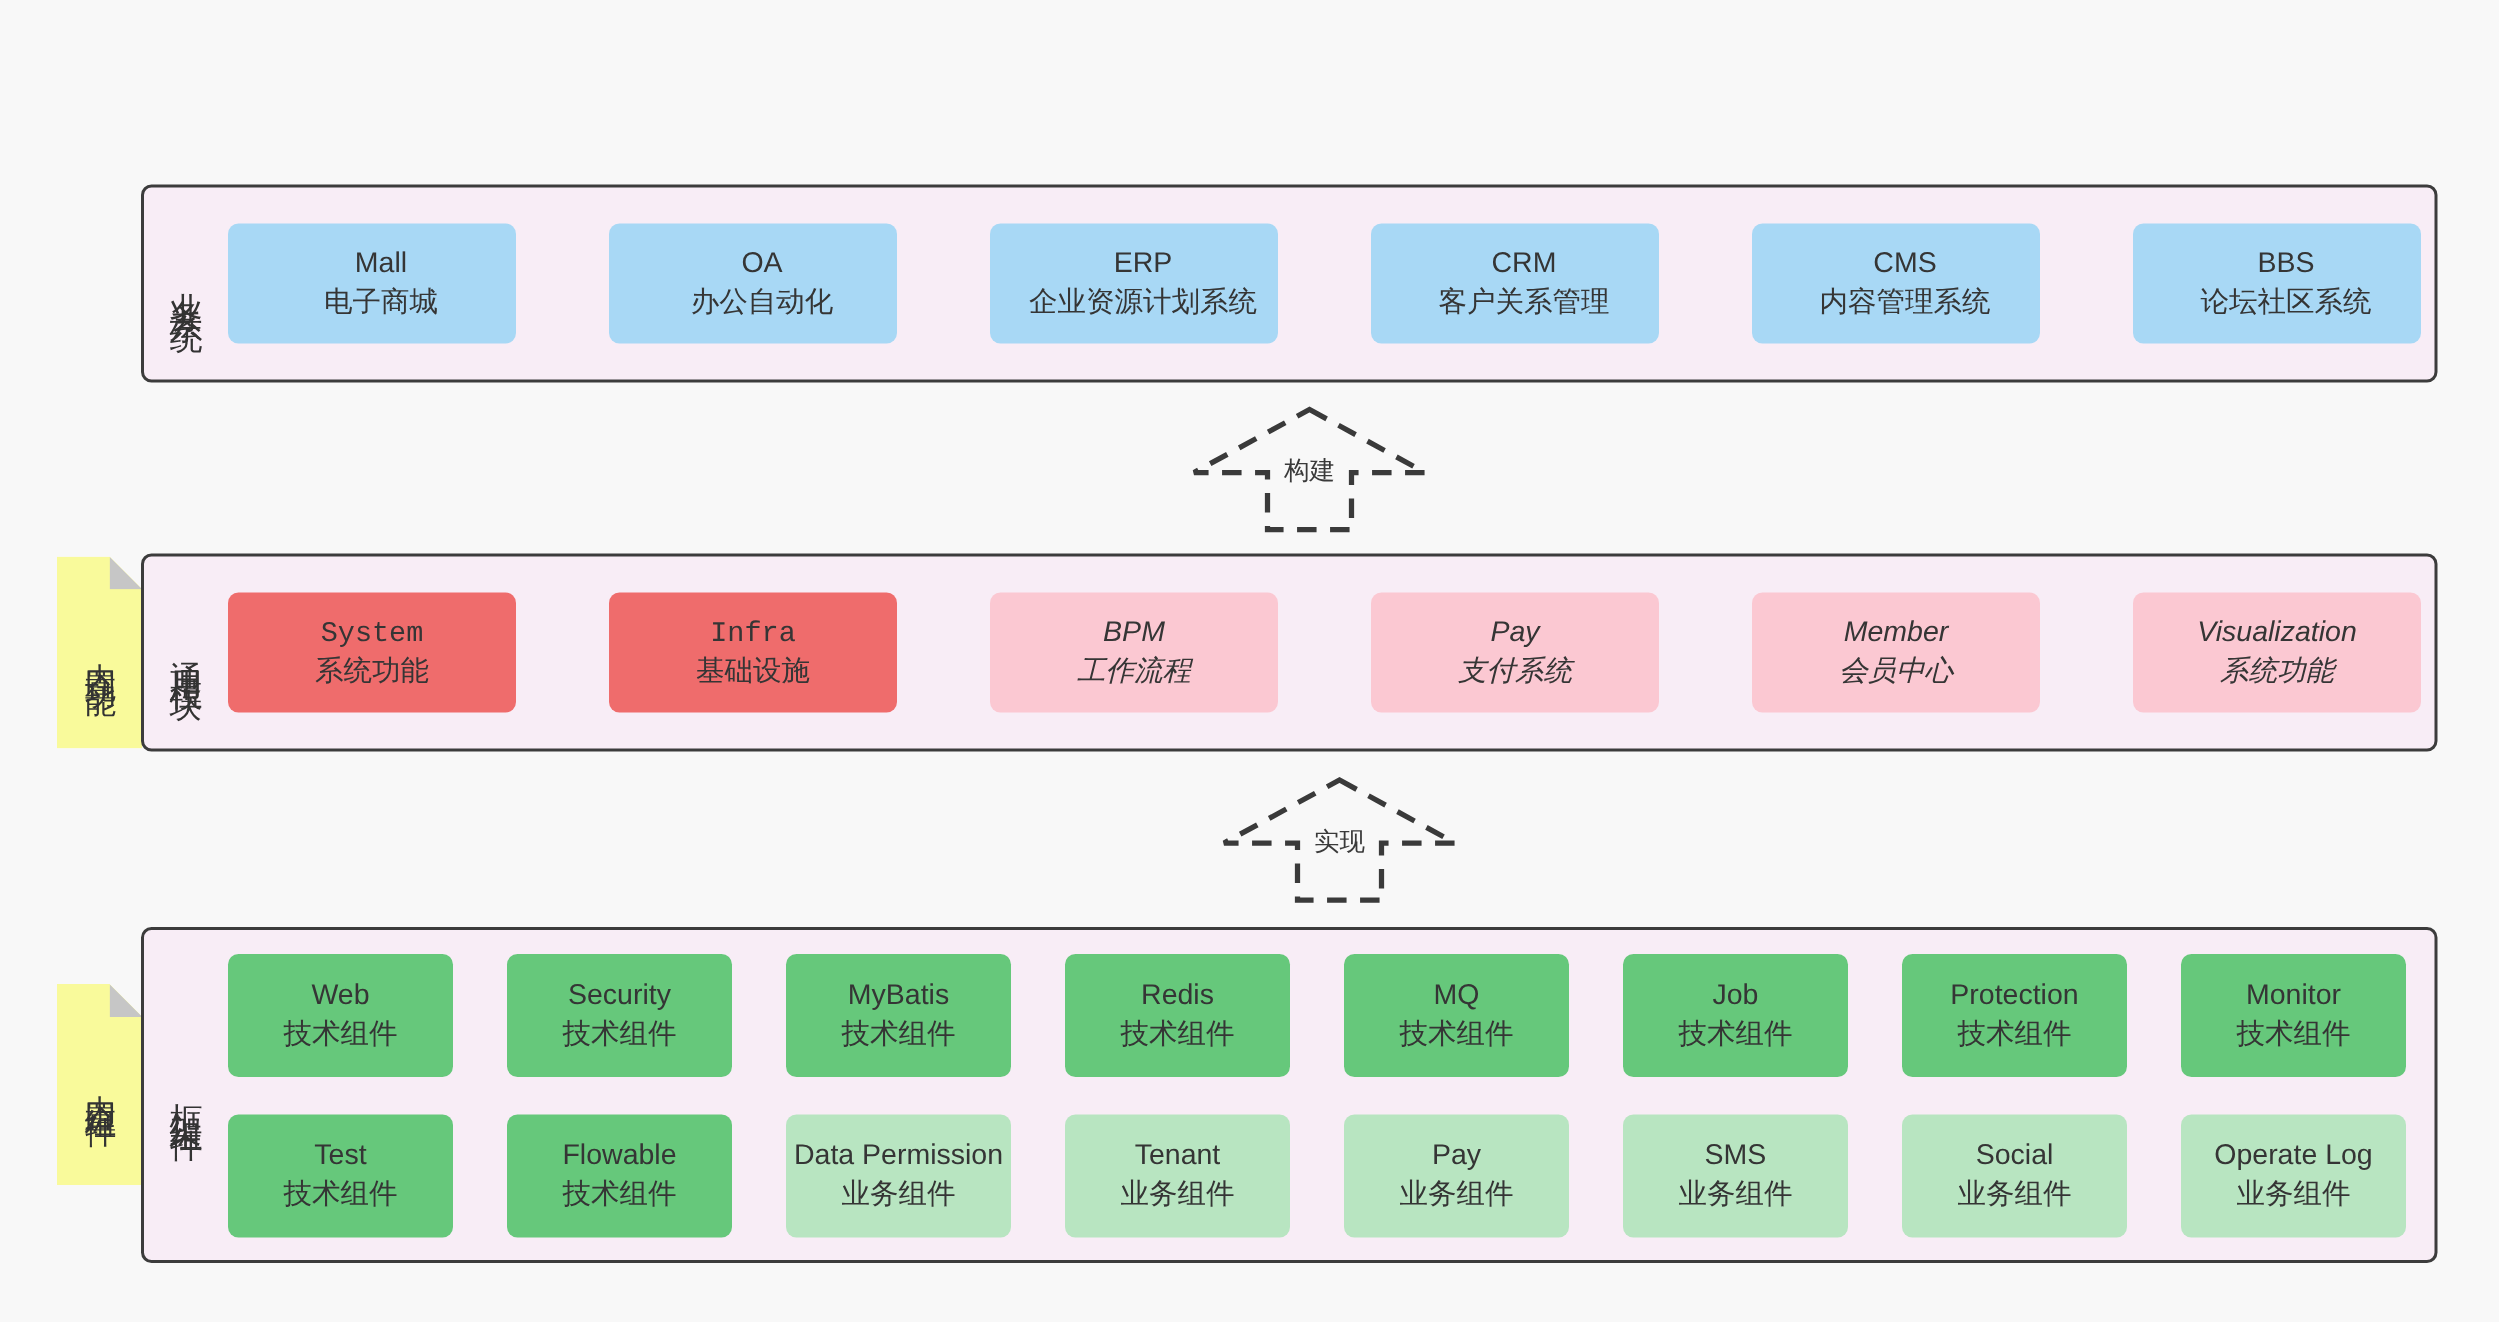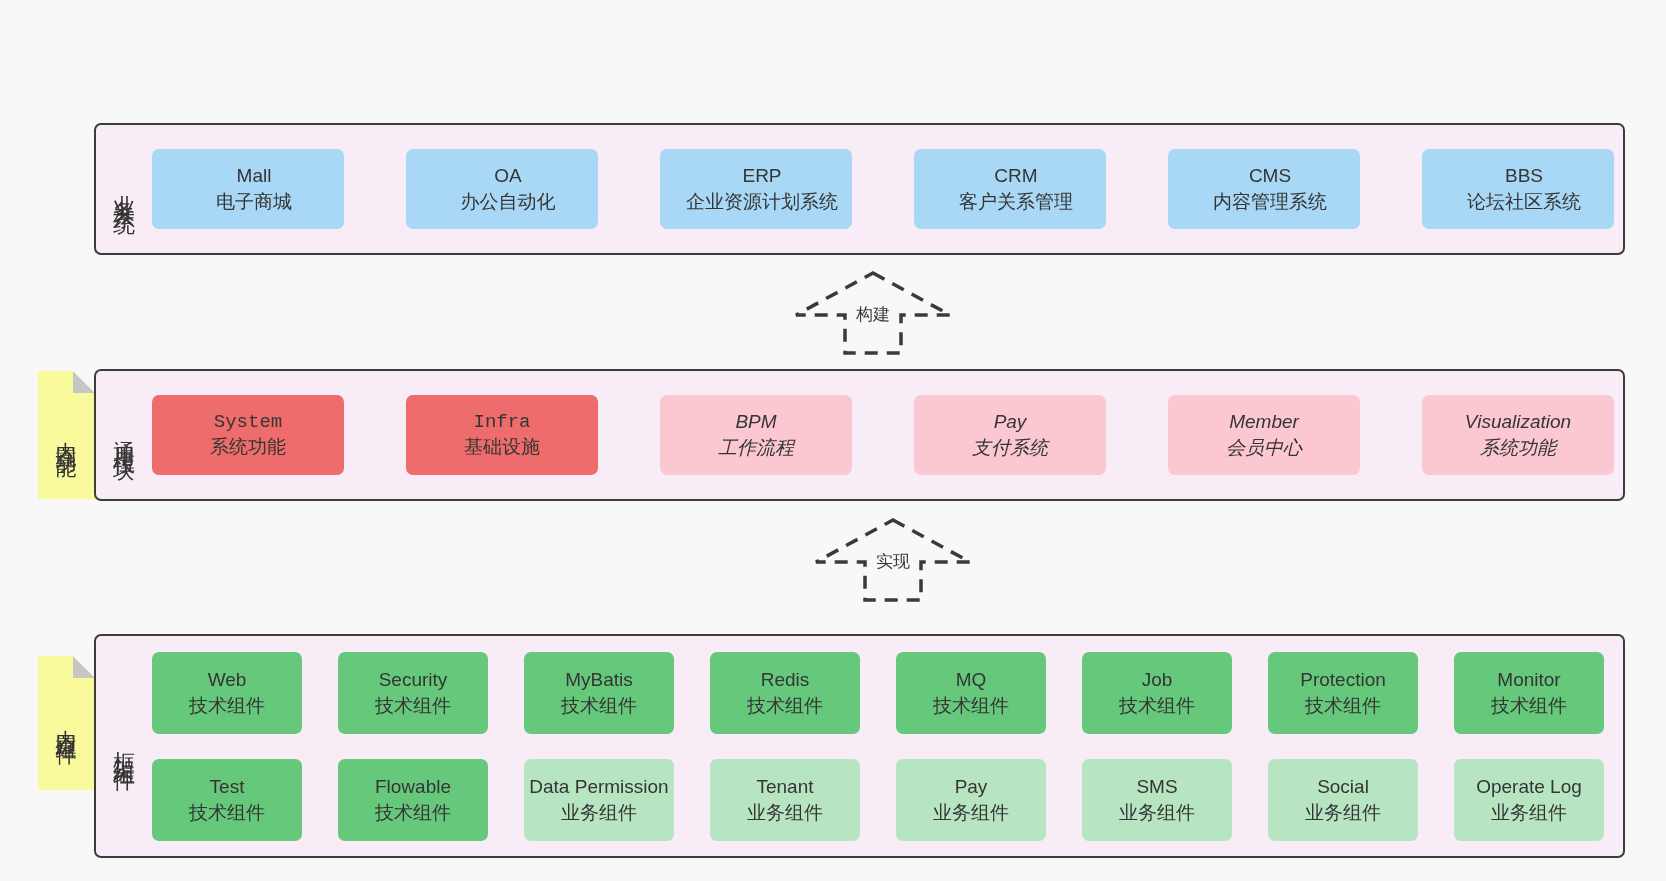--- a/index.html
+++ b/index.html
@@ -17,21 +17,21 @@
 
   
   .layer{
     position:absolute;left:94px;width:1531px;
     background:var(--panel-bg);
     border:2px solid var(--line);border-radius:7px;
     display:flex;align-items:stretch;
   }
   #layer-business{top:123px;height:132px;}
   #layer-modules{top:369px;height:132px;}
-  #layer-components{top:634px;height:224px;}
+  #layer-components{top:618px;height:224px;}
 
   .vlabel{width:56px;display:flex;align-items:center;justify-content:center;flex:0 0 56px;}
   .vlabel span{
     writing-mode:vertical-rl;text-orientation:upright;
     font-size:22px;letter-spacing:6px;color:#333;line-height:1;
   }
 
   .boxes{flex:1;display:flex;align-items:center;gap:62px;}
   .grid{flex:1;display:flex;flex-direction:column;justify-content:center;gap:25px;}
   .grid .row{display:flex;gap:36px;}

